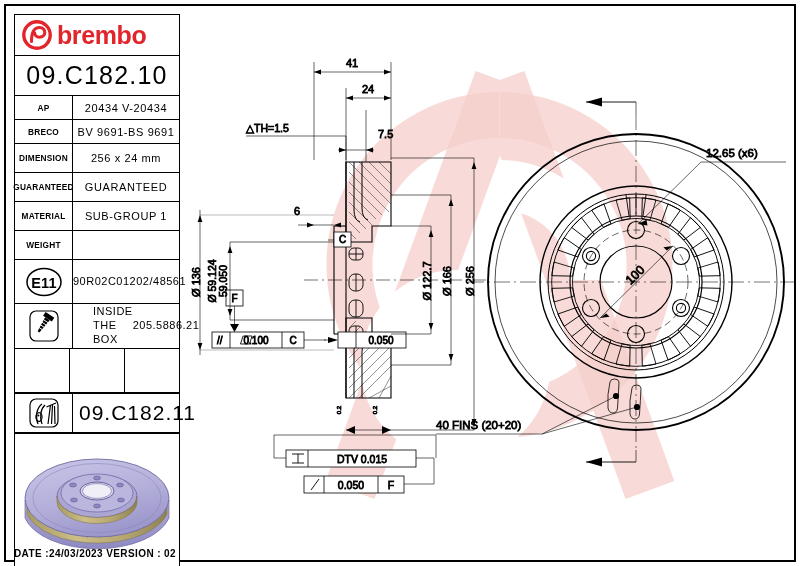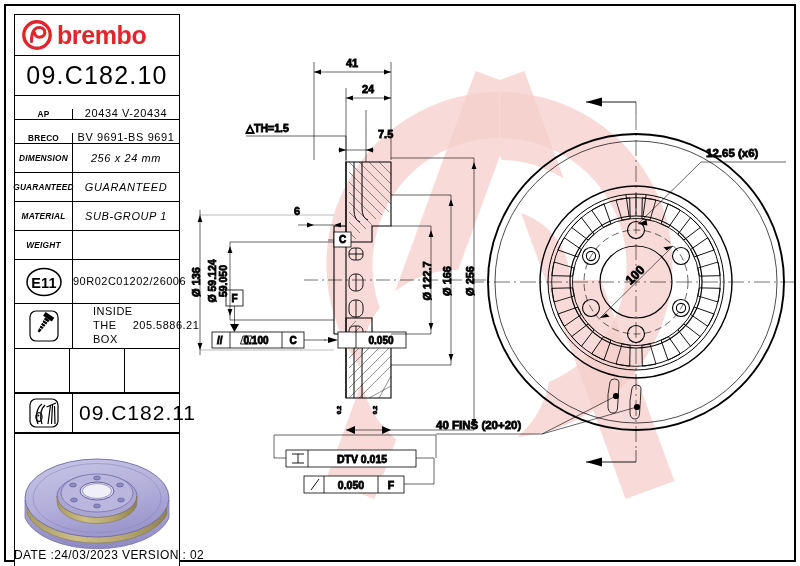--- a/index.html
+++ b/index.html
@@ -18,42 +18,42 @@
   .lbl{width:58px;flex:0 0 58px;border-right:1.3px solid #000;box-sizing:border-box;
        display:flex;align-items:center;justify-content:center;
        font-size:8.3px;font-weight:bold;font-family:"Liberation Sans",sans-serif;letter-spacing:.2px;}
   .val{flex:1;display:flex;align-items:center;justify-content:center;
        font-size:11px;font-family:"Liberation Sans",sans-serif;letter-spacing:.6px;white-space:nowrap;}
 
   .logorow{height:40px;display:flex;align-items:center;justify-content:center;border-bottom:1.6px solid #000;}
   .coderow{height:39px;display:flex;align-items:center;justify-content:center;border-bottom:1.6px solid #000;}
   .code{font-size:25px;letter-spacing:1.2px;font-family:"Liberation Sans",sans-serif;}
 
-  .r-ap,.r-breco{height:24px;align-items:flex-end;}
-  .r-dim,.r-min,.r-bal,.r-mat,.r-wt{height:29px;font-style:italic;}
+  .r-ap,.r-breco{height:24px;}
+  .r-dim,.r-min,.r-bal,.r-mat,.r-wt{height:29px;}
   .r-e11{height:44px;}
   .r-box{height:45px;gap:20px;}
   .r-blank{height:44px;}
   .r-code2{height:40px;}
 
   .val2{flex:1;display:flex;align-items:center;justify-content:center;
         font-size:11px;letter-spacing:.5px;line-height:1.25;}
 
   .blankcell{flex:1;border-right:1.3px solid #000;}
   .blankcell:last-child{border-right:none;}
 
   .code2{font-size:21px;letter-spacing:1px;padding-left:6px;}
 
   .photo{height:140px;display:flex;align-items:center;justify-content:center;border-top:1.6px solid #000;}
 
-  .footer{position:absolute;left:14px;top:548px;font-size:12px;font-weight:normal;letter-spacing:.4px;
+  .footer{position:absolute;left:14px;top:548px;font-size:10px;font-weight:bold;letter-spacing:.4px;
           font-family:"Liberation Sans",sans-serif;}
 
   
-  .dwg{position:absolute;left:186px;top:10px;width:610px;height:540px;font-weight:bold;}
+  .dwg{position:absolute;left:186px;top:10px;width:610px;height:540px;}
   .dwg svg{display:block;}
   text{font-family:"Liberation Sans",sans-serif;}
 </style>
 </head>
 <body>
 
 <div id="page">
   <div class="frame"></div>
 
   <div class="wm">
@@ -112,21 +112,21 @@
 
     <div class="row r-e11">
       <div class="lbl">
         <svg width="46" height="34" viewBox="0 0 46 34">
           <ellipse cx="23" cy="17" rx="17" ry="13.5" fill="none" stroke="#000" stroke-width="1.5"></ellipse>
           <text x="23" y="23" text-anchor="middle" font-size="14.5" font-weight="bold" font-family="Liberation Serif, serif" fill="#000">E11</text>
         </svg>
       </div>
       <div class="val2">
         <span>90R</span>
-        <span>02C01202/26006</span>
+        <span>02C01202/48561</span>
       </div>
     </div>
 
     <div class="row r-box">
       <div class="lbl">
         <svg width="40" height="38" viewBox="0 0 40 38">
           <rect x="6" y="4" width="28" height="30" rx="6" fill="none" stroke="#000" stroke-width="1.2"></rect>
           <g transform="rotate(34 20 19)">
             <path d="M13.5 6.5 L24 6.5 L24 11 L13.5 11 Z" fill="#000"></path>
             <path d="M16 11 L21.5 11 L19.8 27 L17.7 27 Z" fill="#000"></path>

